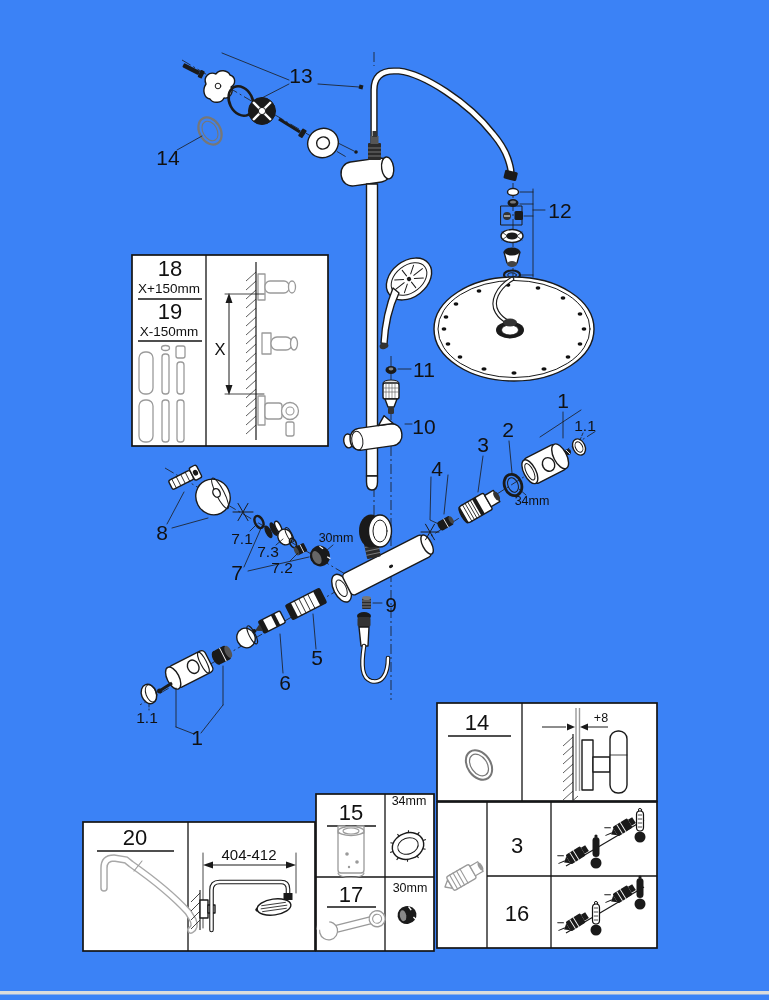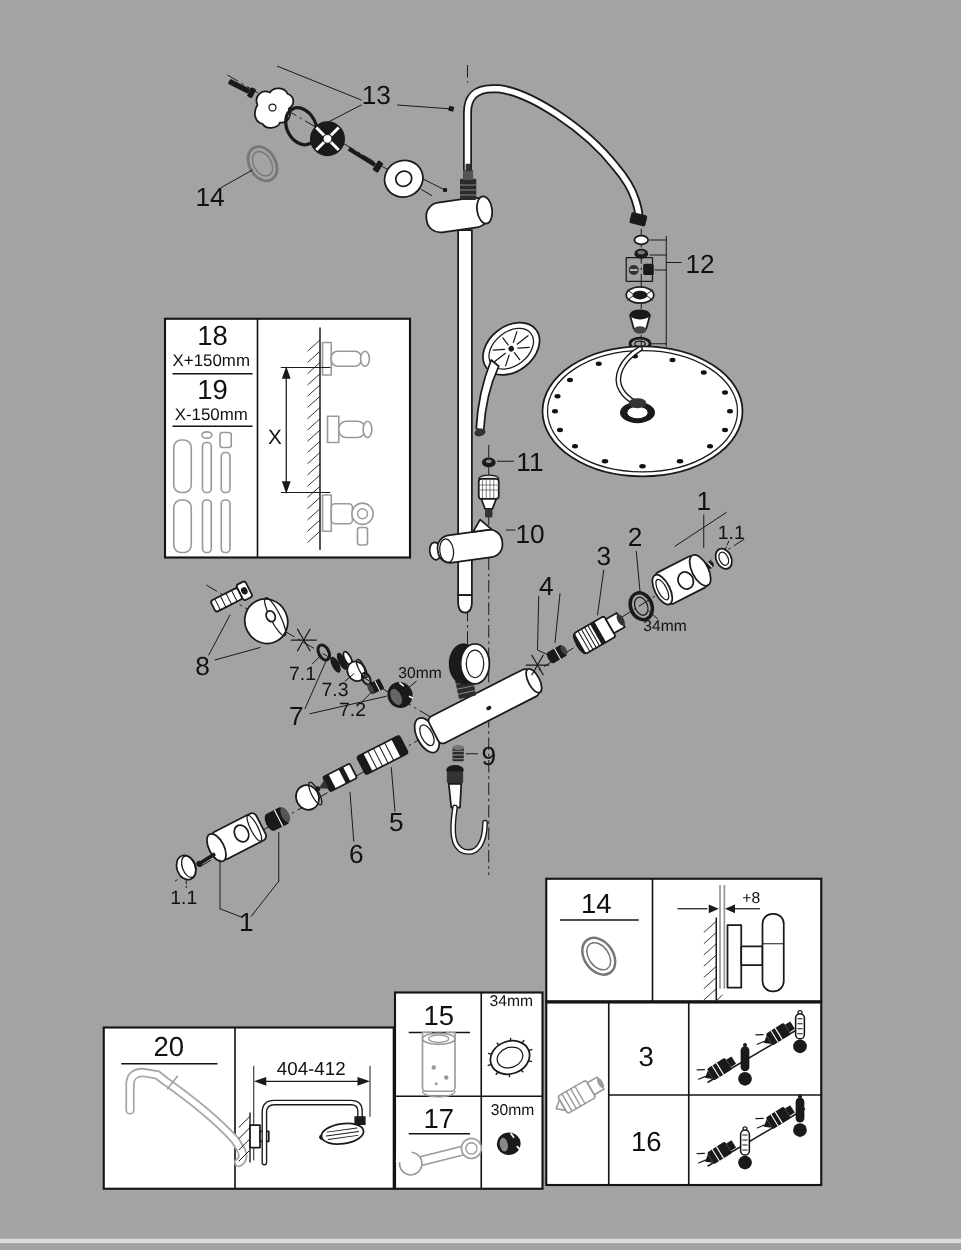--- a/index.html
+++ b/index.html
@@ -1,16 +1,16 @@
 <!DOCTYPE html>
 <html><head>
 <meta charset="utf-8">
 <style>
   html,body{margin:0;padding:0;background:#fff;}
-  .stage{position:relative;width:769px;height:1000px;background:#a3a3a3;overflow:hidden;}
+  .stage{position:relative;width:769px;height:1000px;background:#3b82f6;overflow:hidden;}
   svg{display:block}
   text{font-family:"Liberation Sans","DejaVu Sans",sans-serif;fill:#111;}
   .f21{font-size:21px}.f16{font-size:15.5px}.f13{font-size:12.5px}
   .f22{font-size:22px}.f14{font-size:13.5px}.f15{font-size:15px}.f17{font-size:16.5px}
   .s{fill:#fff;stroke:#1a1a1a;stroke-width:1.4;stroke-linejoin:round}
   .ln{fill:none;stroke:#1a1a1a;stroke-width:1;stroke-linecap:round;stroke-linejoin:round}
   .t{fill:none;stroke:#1a1a1a;stroke-width:.8;stroke-linecap:round}
   .dd{fill:none;stroke:#1a1a1a;stroke-width:.8;stroke-dasharray:10 3 2 3}
   .dk{fill:#1a1a1a;stroke:none}
   .to{fill:none;stroke:#1a1a1a;stroke-width:7.2;stroke-linecap:round;stroke-linejoin:round}

